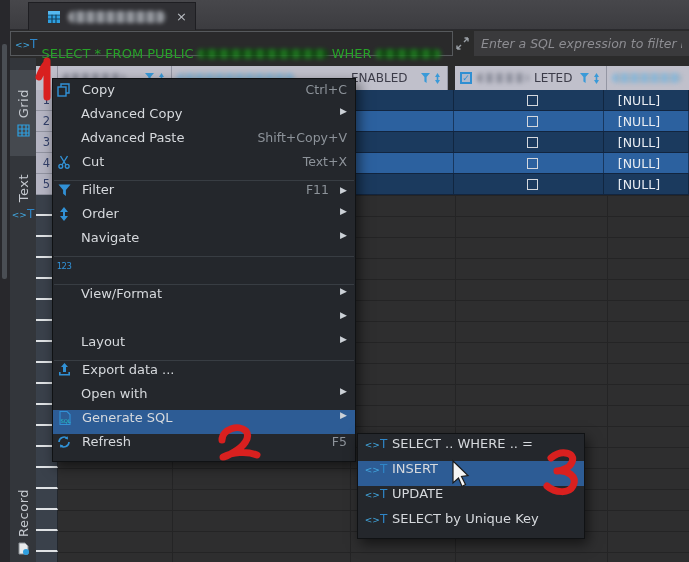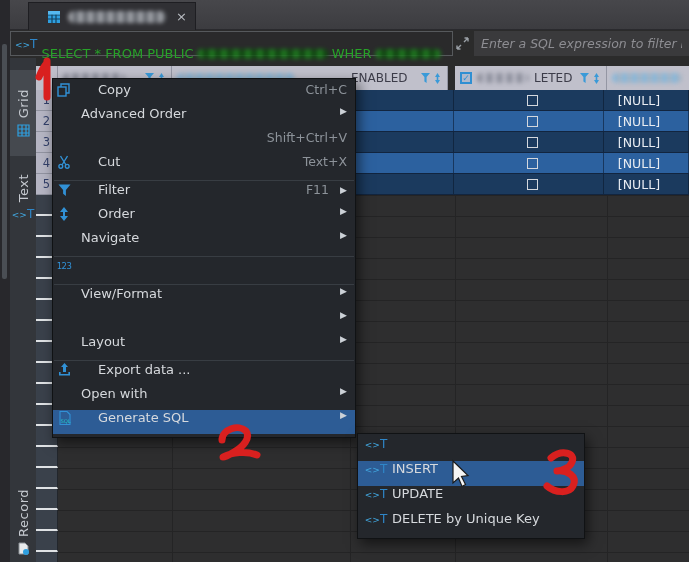--- a/index.html
+++ b/index.html
@@ -58,21 +58,21 @@
   
   .empty-grid { position:absolute; left:58px; top:195px; width:631px; height:367px;
     background:repeating-linear-gradient(180deg,#242425 0 1px,#2e2e2f 1px 21px); }
   .vline { position:absolute; top:195px; width:1px; height:367px; background:#242425; }
 
   
   .menu { position:absolute; left:52px; top:78px; width:304px; background:#24272c;
     border:1px solid #101214; box-shadow:3px 5px 12px rgba(0,0,0,.55); padding:3px 0; z-index:20; }
   .menu-item { height:24px; display:flex; align-items:flex-start; padding:0 8px 0 28px; color:#d6d9dd; font-size:13px; position:relative; }
   .menu-item.hl { background:#2d5c95; }
-  .mi-icon { width:16px; height:16px; margin-right:26px; margin-left:-25px; display:inline-flex;
+  .mi-icon { width:16px; height:16px; margin-right:10px; margin-left:-25px; display:inline-flex;
     align-items:center; justify-content:center; flex:none; }
   .mi-label { white-space:nowrap; }
   .mi-right { margin-left:auto; display:flex; align-items:center; gap:8px; }
   .mi-shortcut { color:#8d939a; font-size:12.5px; white-space:nowrap; }
   .mi-arrow { color:#ccd1d7; font-size:9px; width:10px; text-align:right; }
   .menu-sep { height:1px; background:#383d43; margin:1.5px 1px; }
 
   .submenu { position:absolute; left:357px; top:433px; width:228px; background:#24272c;
     border:1px solid #101214; box-shadow:3px 5px 12px rgba(0,0,0,.55); padding:2px 0; z-index:21; }
   .submenu .menu-item { height:25px; padding:0 10px 0 34px; }
@@ -292,28 +292,29 @@
           <rect x="1" y="4" width="8" height="9" fill="none" stroke="#3191d6" stroke-width="1.4"></rect>
           <path d="M4 4V1h8v9h-3" fill="none" stroke="#3191d6" stroke-width="1.4"></path>
         </svg>
       </span>
       <span class="mi-label">Copy</span>
       <span class="mi-right">
         <span class="mi-shortcut">Ctrl+C</span>
       </span>
     </div>
     <div class="menu-item">
-      <span class="mi-label">Advanced Order</span>
-      <span class="mi-right">
-        <span class="mi-arrow">▶</span>
-      </span>
-    </div>
-    <div class="menu-item">
-      <span class="mi-right">
-        <span class="mi-shortcut">Shift+Ctrl+V</span>
+      <span class="mi-label">Advanced Copy</span>
+      <span class="mi-right">
+        <span class="mi-arrow">▶</span>
+      </span>
+    </div>
+    <div class="menu-item">
+      <span class="mi-label">Advanced Paste</span>
+      <span class="mi-right">
+        <span class="mi-shortcut">Shift+Copy+V</span>
       </span>
     </div>
     <div class="menu-item">
       <span class="mi-icon">
         <svg width="14" height="14" viewBox="0 0 14 14">
           <g stroke="#3191d6" stroke-width="1.4" fill="none">
             <path d="M3.5 1 L9 10 M10.5 1 L5 10"></path>
             <circle cx="3.8" cy="11.3" r="1.9"></circle>
             <circle cx="10.2" cy="11.3" r="1.9"></circle>
           </g>
@@ -406,48 +407,67 @@
         <svg width="13" height="14" viewBox="0 0 13 14">
           <path d="M2 0.5h7l3 3v10H2z" fill="none" stroke="#3191d6" stroke-width="1.1"></path>
           <text x="2.4" y="11.5" font-size="5.2" fill="#22c3c9" font-family="DejaVu Sans">SQL</text>
         </svg>
       </span>
       <span class="mi-label">Generate SQL</span>
       <span class="mi-right">
         <span class="mi-arrow">▶</span>
       </span>
     </div>
+    <div class="menu-item">
+      <span class="mi-icon">
+        <svg width="14" height="14" viewBox="0 0 14 14">
+          <g stroke="#3191d6" stroke-width="1.6" fill="none">
+            <path d="M12 7a5 5 0 0 1-8.6 3.4"></path>
+            <path d="M2 7a5 5 0 0 1 8.6-3.4"></path>
+          </g>
+          <g fill="#3191d6">
+            <path d="M10.6 1.2 l0.3 3.3 -3.2-1z"></path>
+            <path d="M3.4 12.8 l-0.3-3.3 3.2 1z"></path>
+          </g>
+        </svg>
+      </span>
+      <span class="mi-label">Refresh</span>
+      <span class="mi-right">
+        <span class="mi-shortcut">F5</span>
+      </span>
+    </div>
   </div>
 
 <div class="submenu" id="gen-sql-submenu">
     <div class="menu-item">
       <span class="mi-icon">
         <span class="sqltext-glyph"><b>&lt;&gt;</b><i>T</i></span>
       </span>
+      <span class="mi-label">SELECT .. WHERE .. =</span>
       <span class="mi-right"></span>
     </div>
     <div class="menu-item hl">
       <span class="mi-icon">
         <span class="sqltext-glyph"><b>&lt;&gt;</b><i>T</i></span>
       </span>
       <span class="mi-label">INSERT</span>
       <span class="mi-right"></span>
     </div>
     <div class="menu-item">
       <span class="mi-icon">
         <span class="sqltext-glyph"><b>&lt;&gt;</b><i>T</i></span>
       </span>
       <span class="mi-label">UPDATE</span>
       <span class="mi-right"></span>
     </div>
     <div class="menu-item">
       <span class="mi-icon">
         <span class="sqltext-glyph"><b>&lt;&gt;</b><i>T</i></span>
       </span>
-      <span class="mi-label">DELETE by Unique Key</span>
+      <span class="mi-label">SELECT by Unique Key</span>
       <span class="mi-right"></span>
     </div>
   </div>
 
 <svg class="overlay">
   <g stroke="#d9201f" stroke-width="7" fill="none" stroke-linecap="round" stroke-linejoin="round">
     <circle cx="47" cy="61" r="3.5" fill="#d9201f" stroke="none"></circle>
     <path d="M39 77 Q43 67 47 63 L47 97"></path>
     <path d="M222 440 C222 429 239 424 246 431 C251 438 243 447 234 452 C229 455 224 457 223 457 C232 452 247 451 257 455"></path>
     <path d="M551 458 C562 449 576 453 572 462 C570 468 561 471 557 471 C567 470 578 476 573 486 C569 494 555 493 547 486"></path>

